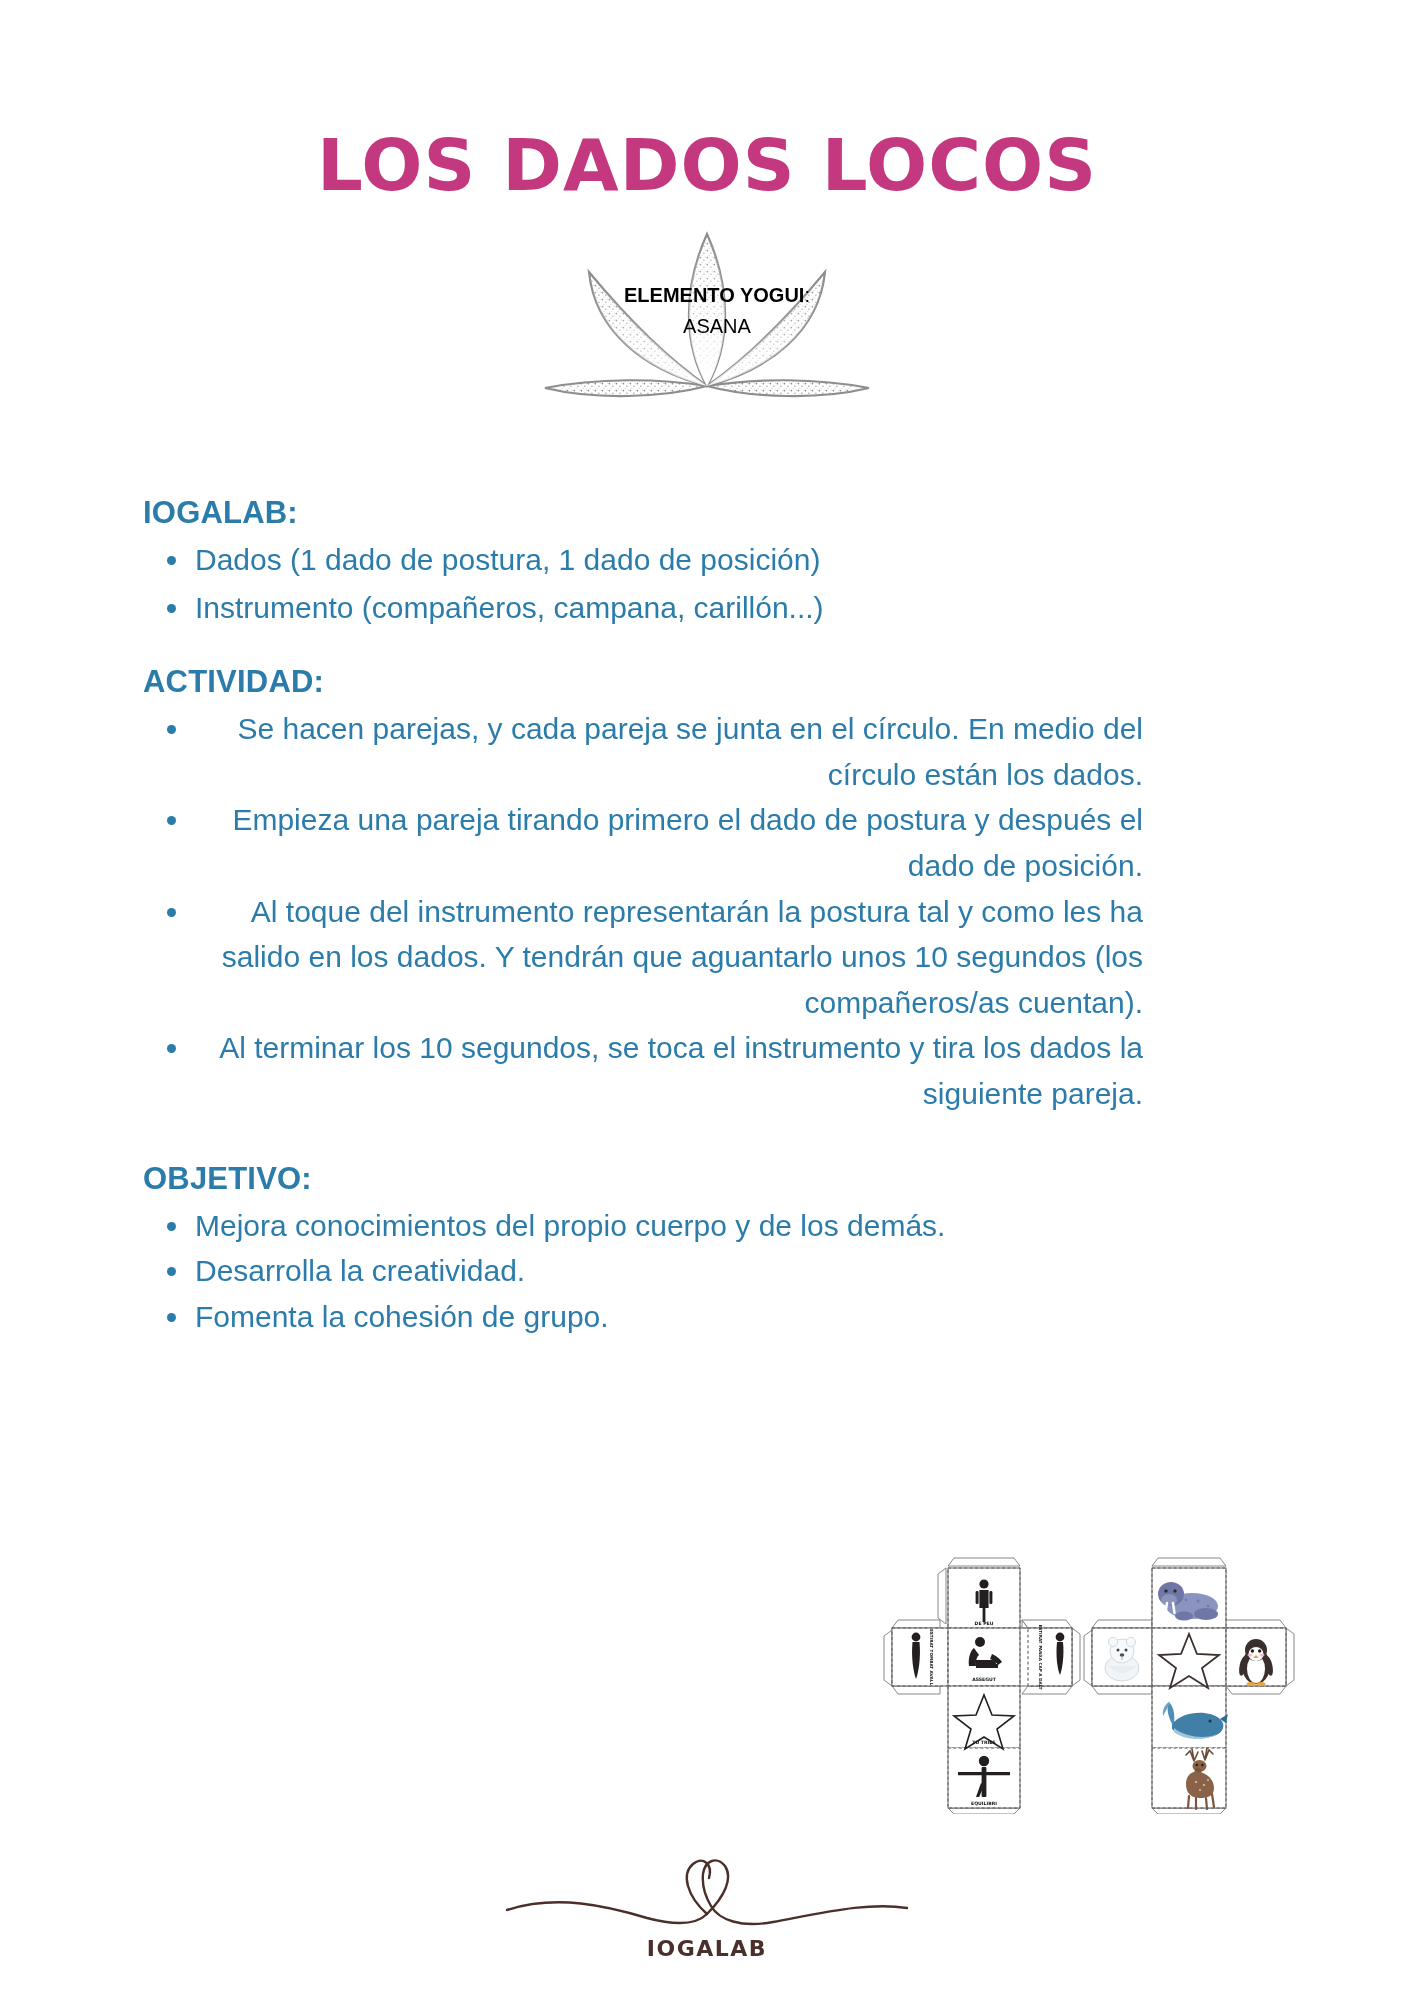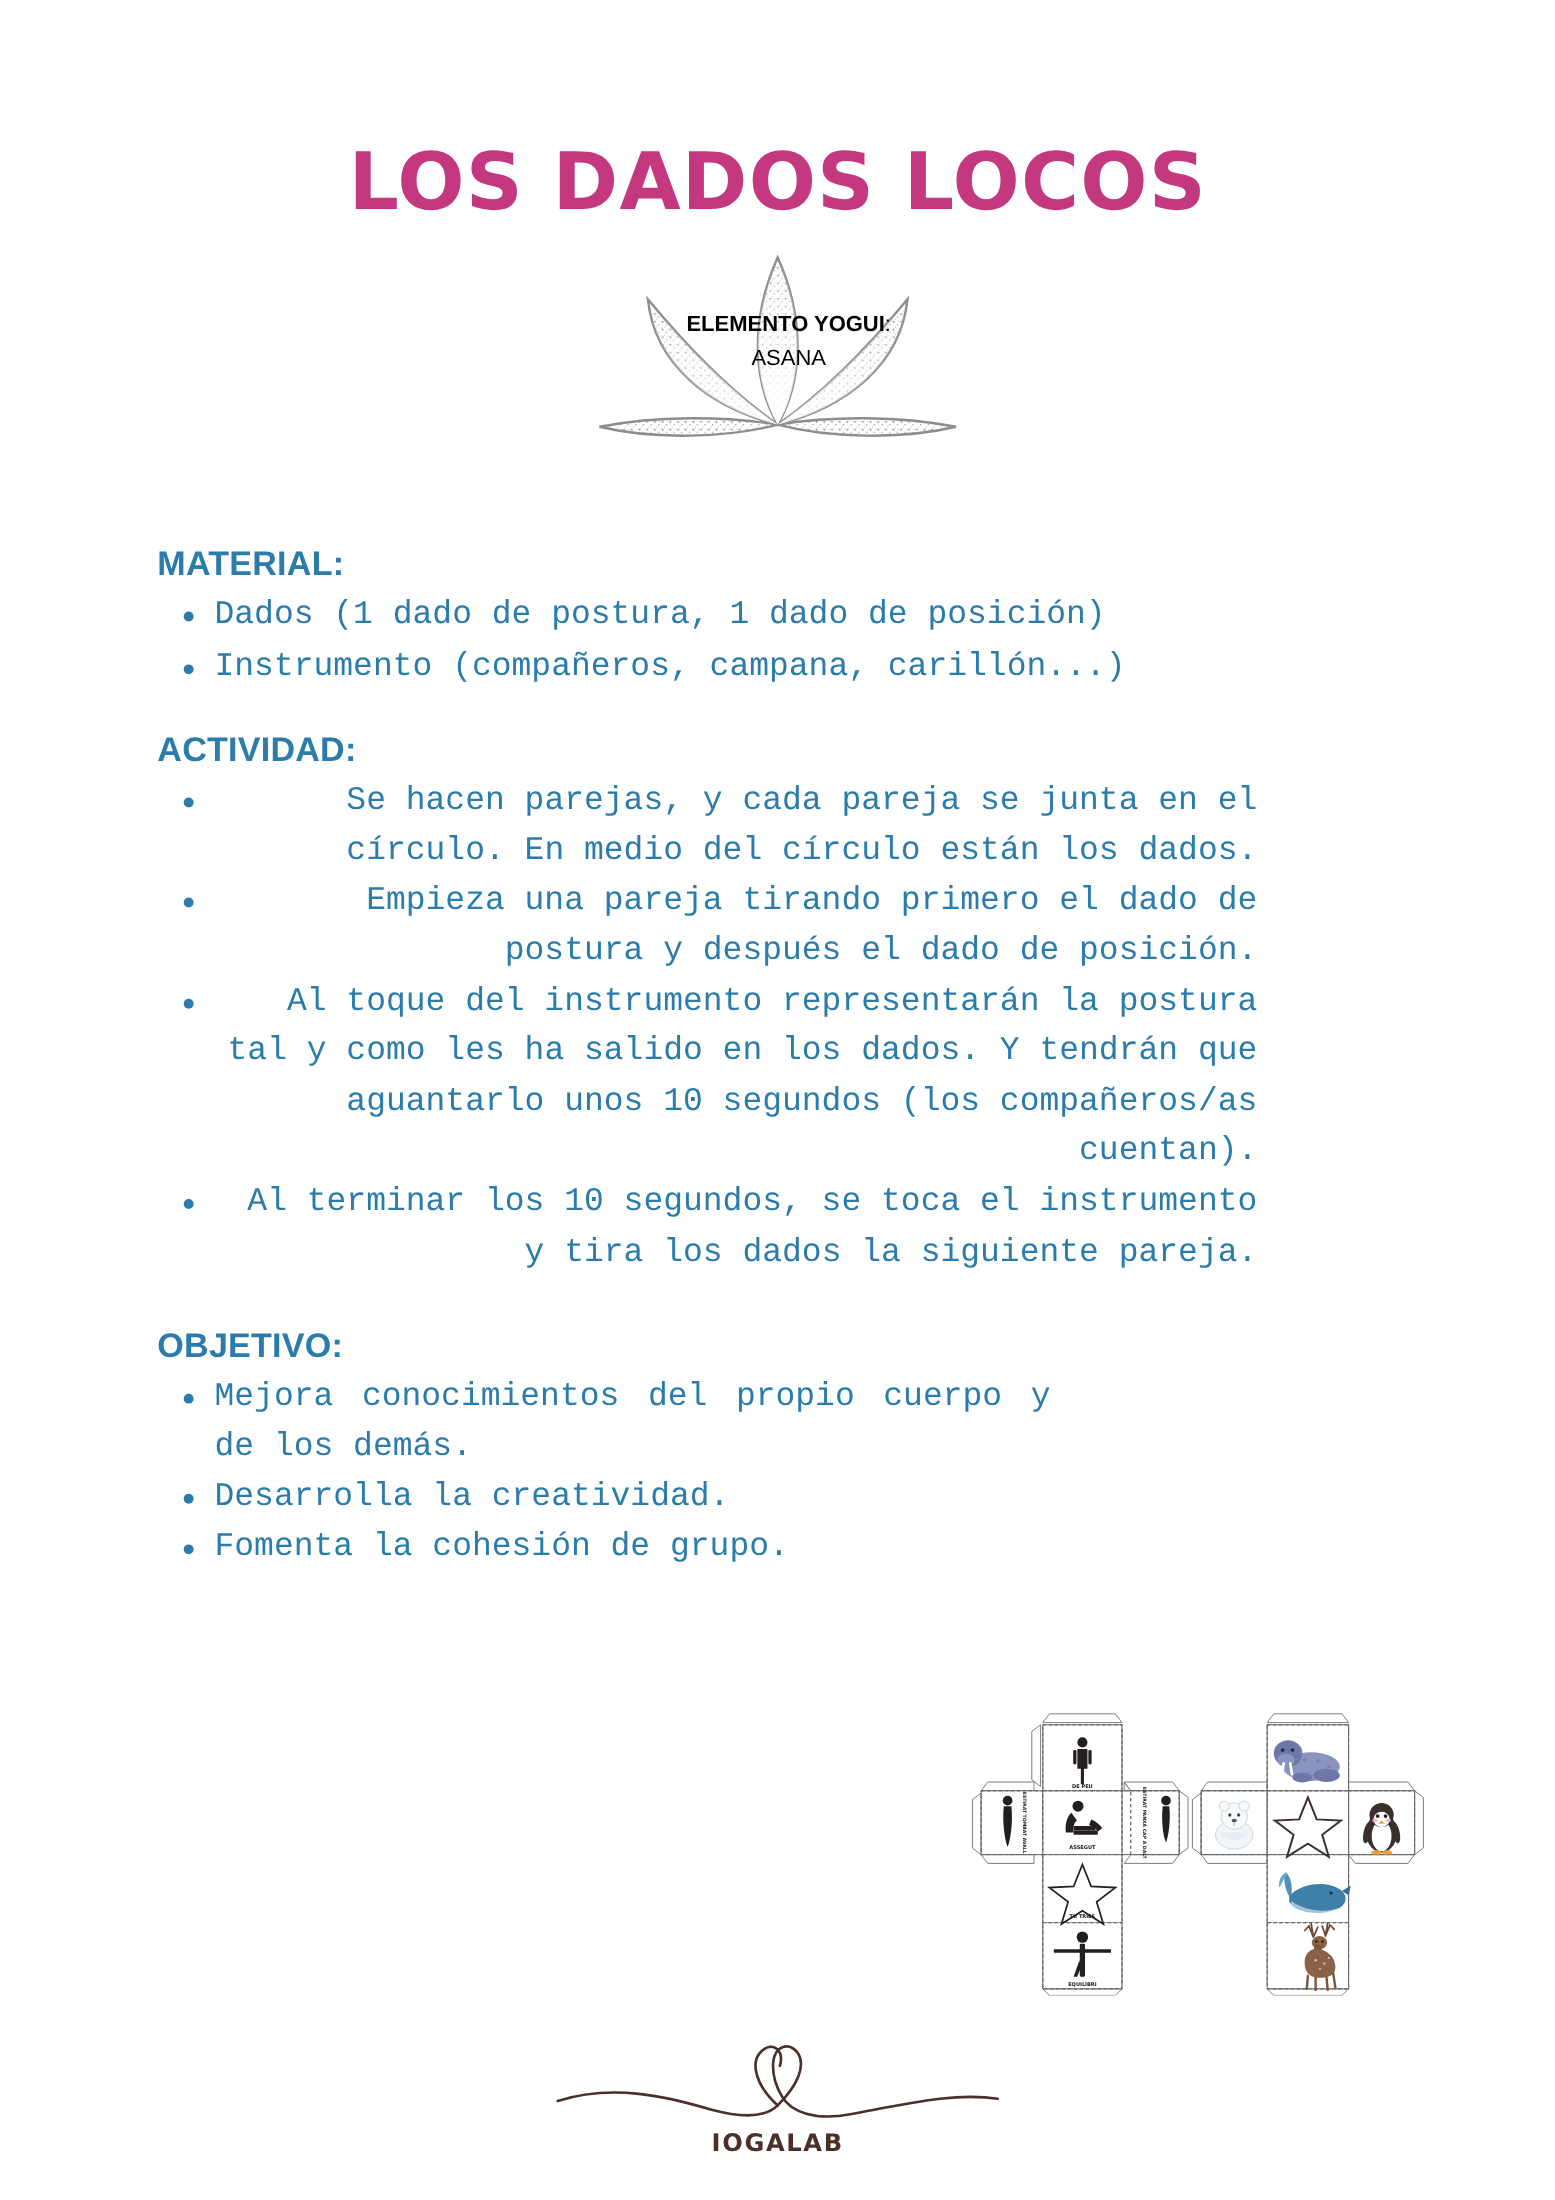--- a/index.html
+++ b/index.html
@@ -92,21 +92,21 @@
     letter-spacing: 0.2px;
   }
   ul.bullets {
     list-style: none;
     margin: 0;
     padding: 0;
   }
   ul.bullets li {
     position: relative;
     color: #2b7cab;
-    font-family: Liberation Mono, monospace;
+    font-family: Liberation Sans, sans-serif;
     font-size: 30px;
     line-height: 1.52;
     padding-left: 52px;
     margin-bottom: 2px;
   }
   ul.bullets li::before {
     content: "";
     position: absolute;
     left: 24px;
     top: 19px;
@@ -218,21 +218,21 @@
       <div>
         <span class="ey">ELEMENTO YOGUI</span><span class="asana">:</span>
       </div>
       <div class="asana">ASANA</div>
     </div>
   </div>
 
   <div class="content">
 
     <div class="section" id="section-material">
-      <div class="section-heading">MATERIAL:</div>
+      <div class="section-heading">IOGALAB:</div>
       <ul class="bullets">
         <li>Dados (1 dado de postura, 1 dado de posición)</li>
         <li>Instrumento (compañeros, campana, carillón...)</li>
       </ul>
     </div>
 
     <div class="section" id="section-actividad">
       <div class="section-heading"><span>ACTIVIDAD</span><span>:</span></div>
       <ul class="bullets">
         <li class="justify">Se hacen parejas, y cada pareja se junta en el círculo. En medio del círculo están los dados.</li>

